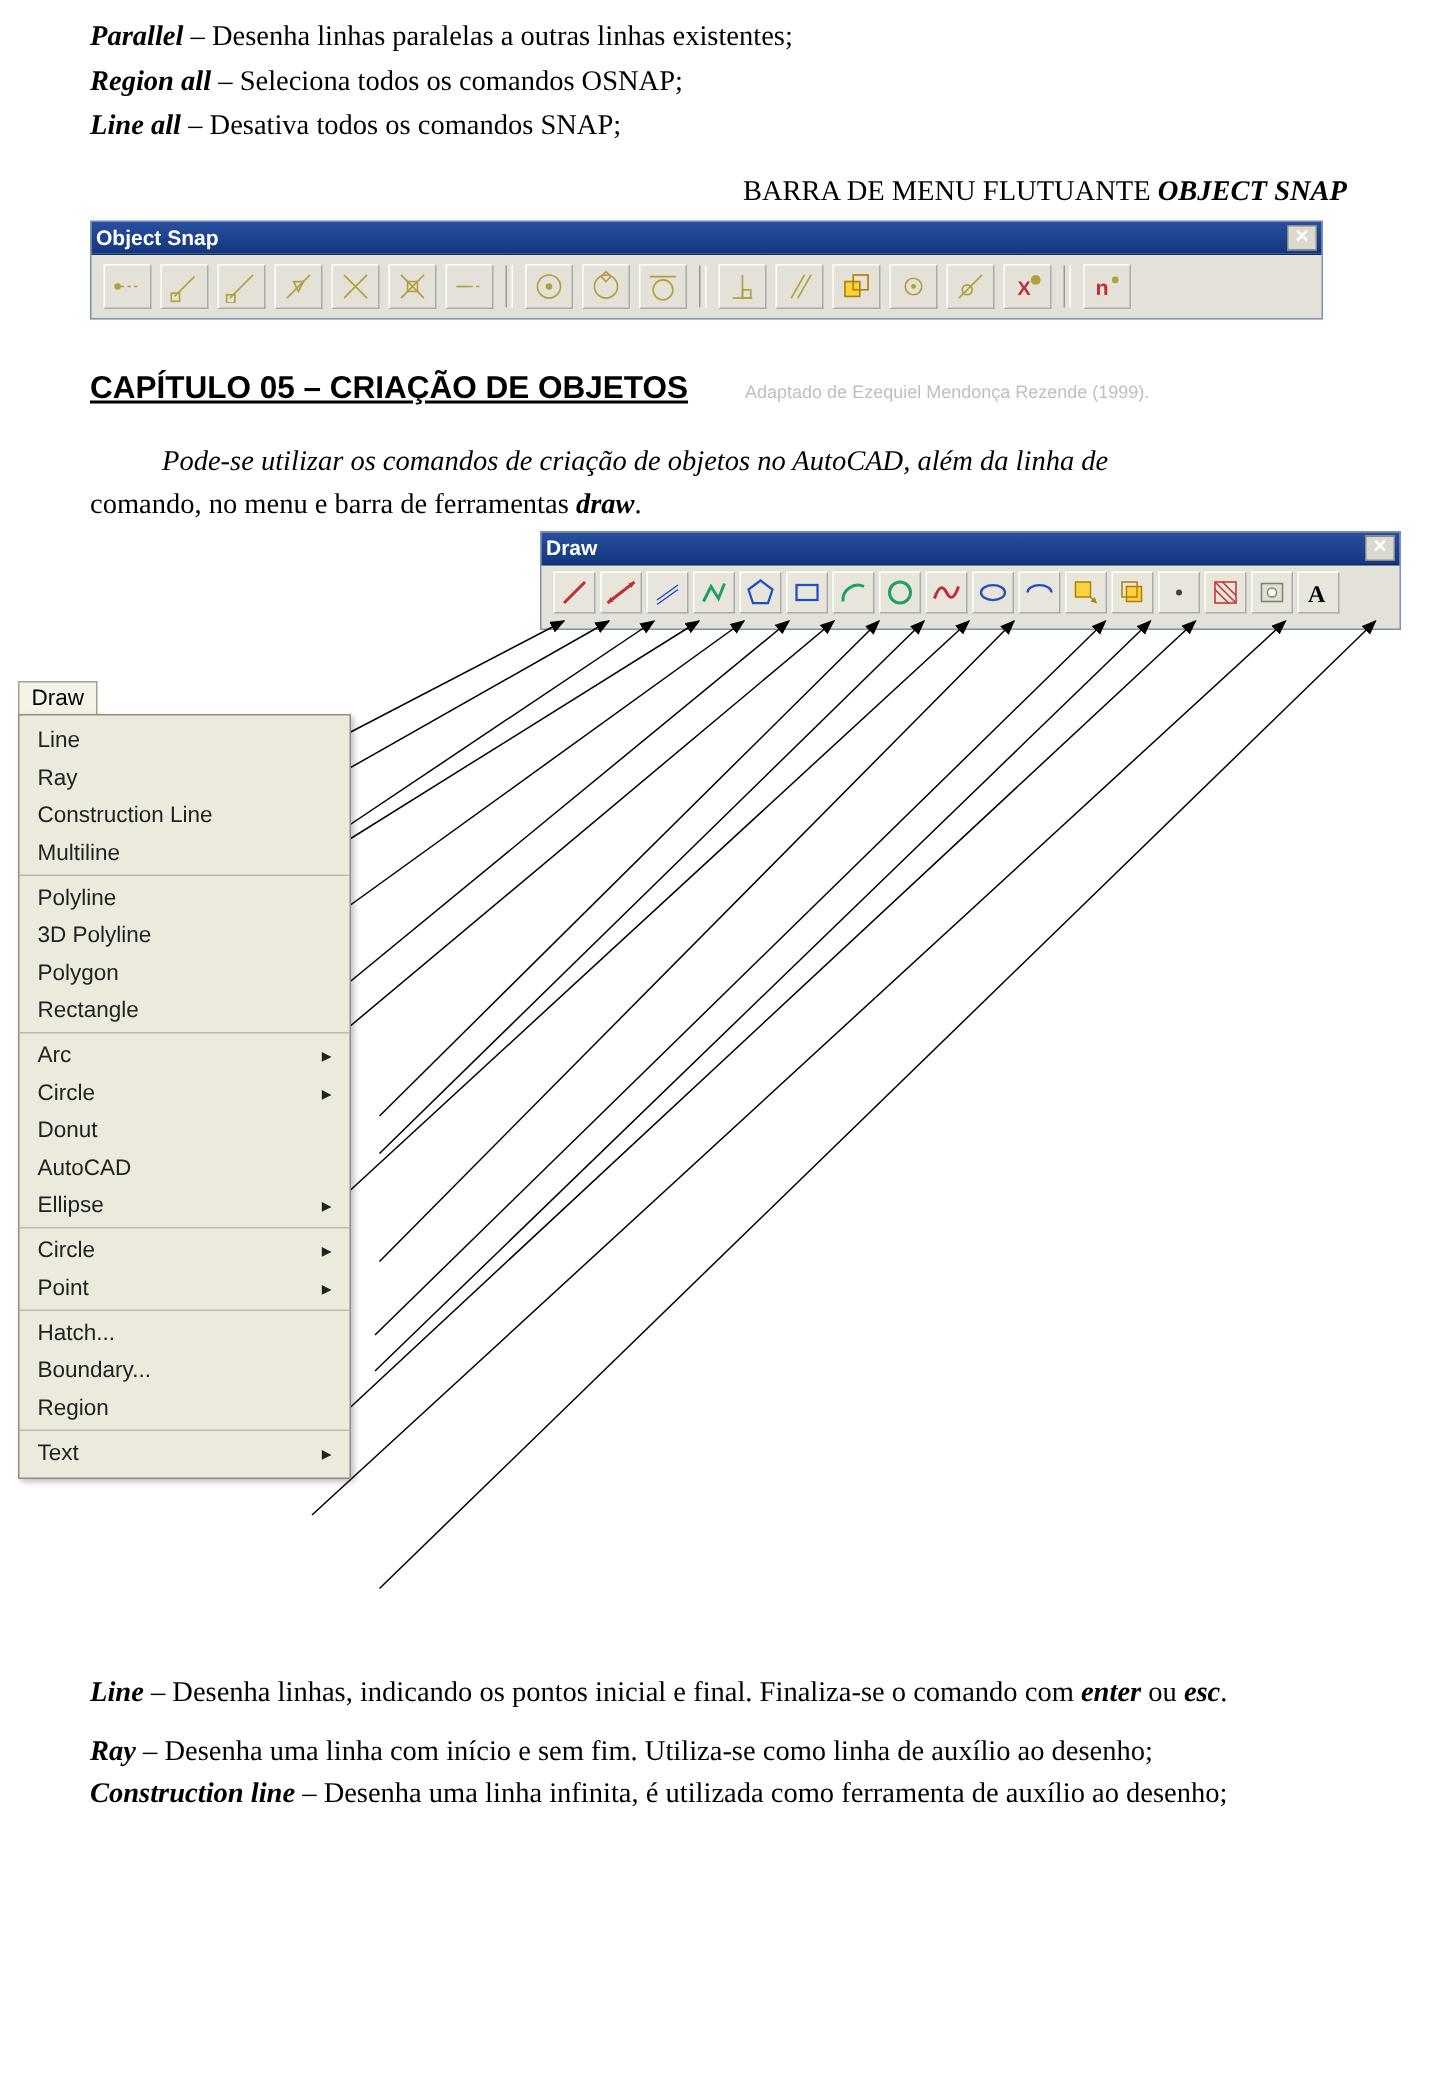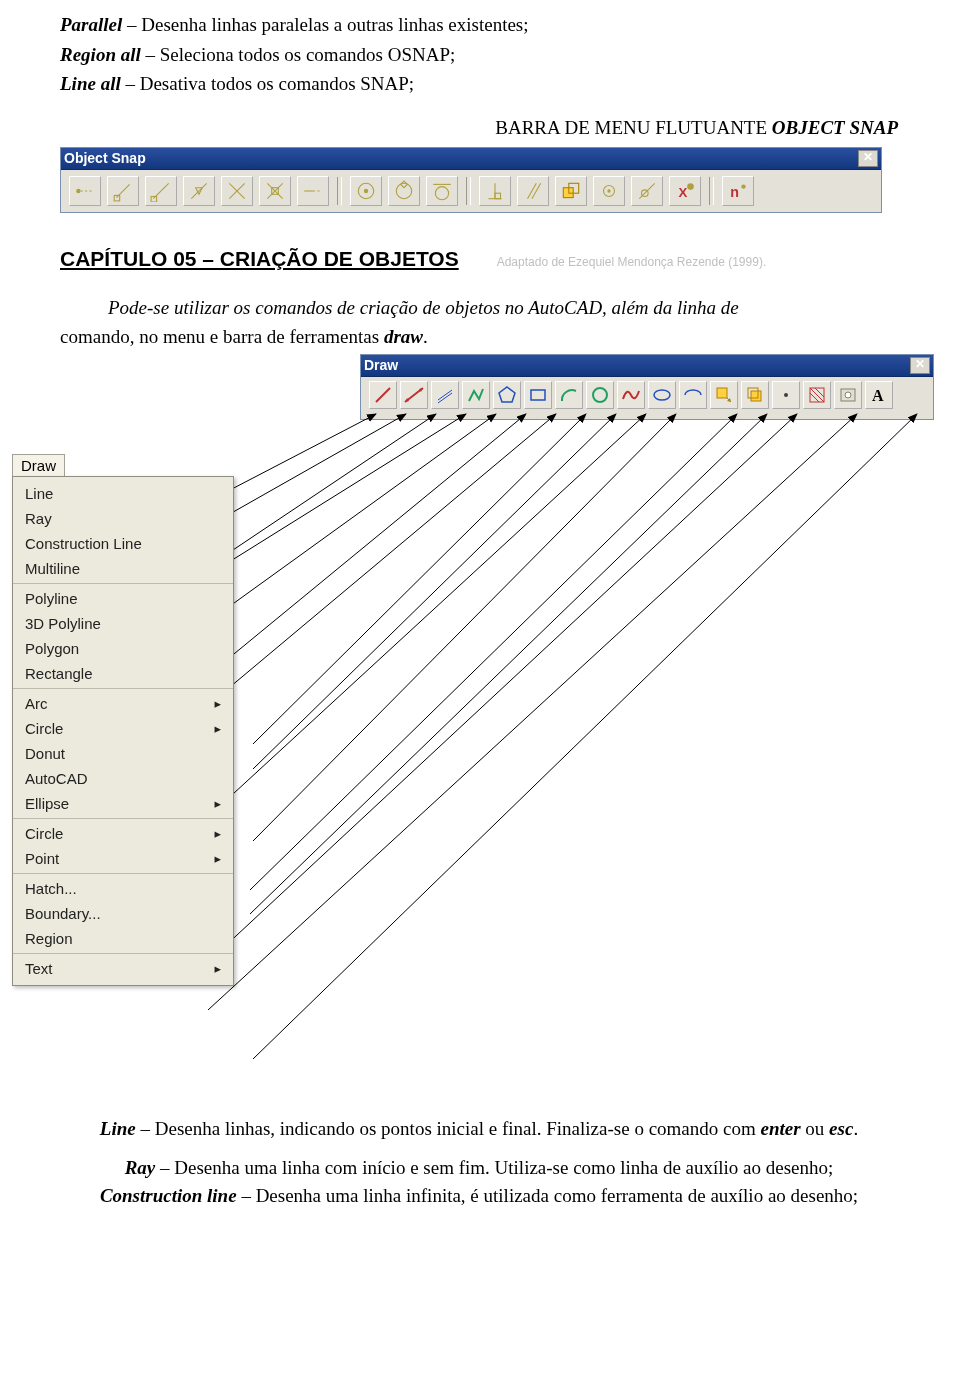--- a/index.html
+++ b/index.html
@@ -67,21 +67,21 @@
   .menu-tab {
     position:absolute; left:-48px; top:28px; background:#f5f3e8; border:1px solid #a3a197; border-bottom:none;
     padding:2px 8px; font-family:Tahoma,Arial,sans-serif; font-size:15px;
   }
   .menu ul { list-style:none; margin:0; padding:4px 0;}
   .menu li { padding:4px 12px; display:flex; justify-content:space-between; align-items:center; }
   .menu hr { border:none; border-top:1px solid #bdbbae; margin:2px 0;}
   .menu .arrow { font-size:13px; color:#222; }
   .lines-svg { position:absolute; left:0; top:-52px; width:900px; height:740px; pointer-events:none;}
   .final-paras { margin-top:10px;}
-  .final-paras .para { margin:2px 0;text-align:center;}
+  .final-paras .para { margin:2px 0;}
 </style>
 </head>
 <body>
 
 <div class="page">
 
   <div class="para"><span class="bolditalic">Parallel</span><span> – Desenha linhas paralelas a outras linhas existentes;</span></div>
   <div class="para"><span class="bolditalic">Region all</span><span> – Seleciona todos os comandos OSNAP;</span></div>
   <div class="para"><span class="bolditalic">Line all</span><span> – Desativa todos os comandos SNAP;</span></div>
 

